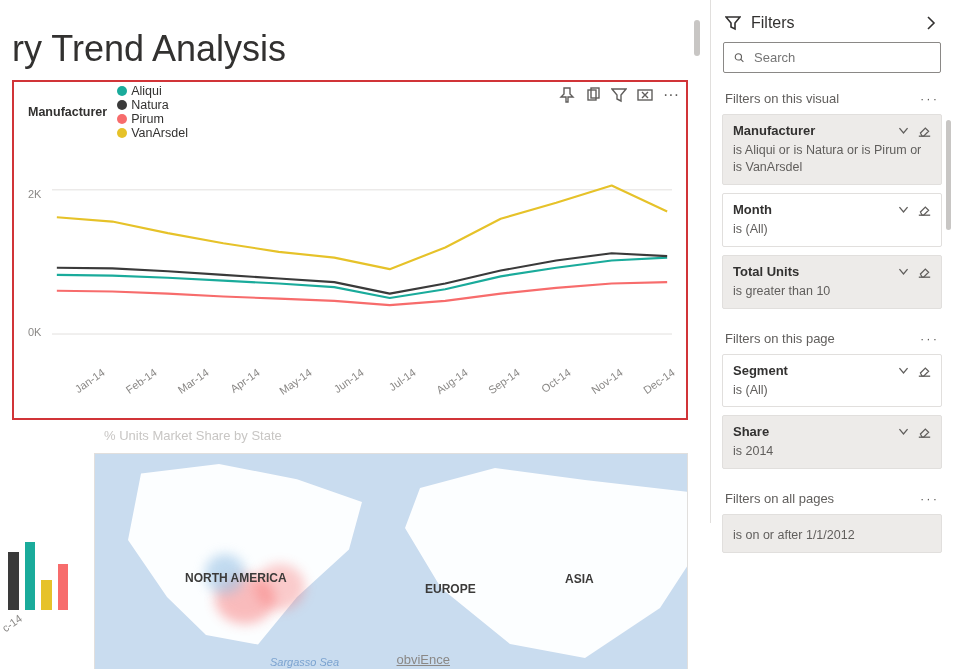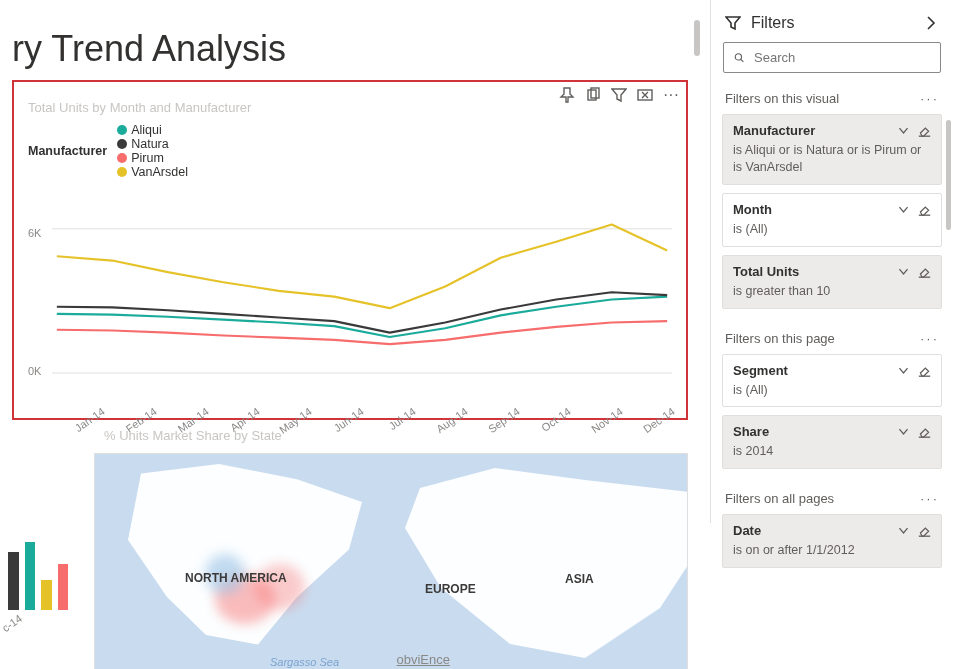--- a/index.html
+++ b/index.html
@@ -90,21 +90,20 @@
         </div>
       <div class="tb-btn">
           <svg viewBox="0 0 16 16">
             <rect x="1" y="3" width="14" height="10"></rect>
             <path d="M5 5l6 6M11 5l-6 6"></path>
           </svg>
         </div>
       <div class="tb-btn" style="font-size:16px;color:#605e5c;line-height:8px;">···</div>
     </div>
 
-    <div class="chart-title">Total Units by Month and Manufacturer</div>
     <div class="legend-row">
       <span class="legend-label">Manufacturer</span>
       <span id="legend-items">
           <span class="legend-item">
             <span class="swatch" style="background: rgb(26, 171, 155);"></span>
             <span>Aliqui</span>
           </span>
           <span class="legend-item">
             <span class="swatch" style="background: rgb(58, 58, 58);"></span>
             <span>Natura</span>
@@ -115,21 +114,21 @@
           </span>
           <span class="legend-item">
             <span class="swatch" style="background: rgb(230, 194, 41);"></span>
             <span>VanArsdel</span>
           </span>
         </span>
     </div>
 
     <div class="chart-plot">
       <div class="y-tick" style="bottom:34px">0K</div>
-      <div class="y-tick" style="top:46px">6K</div>
+      <div class="y-tick" style="top:46px">2K</div>
       <svg class="plot-svg" id="plot-svg" viewBox="0 0 640 196" preserveAspectRatio="none">
           <line x1="0" x2="640" y1="192" y2="192" class="grid"></line>
           <line x1="0" x2="640" y1="43.19999999999999" y2="43.19999999999999" class="grid"></line>
           <polyline points="5,130.992 62.27272727272727,131.736 119.54545454545455,133.96800000000002 176.8181818181818,136.94400000000002 234.0909090909091,139.92 291.3636363636364,143.64 348.6363636363636,154.8 405.9090909090909,145.872 463.1818181818182,132.48 520.4545454545455,123.552 577.7272727272727,116.11200000000001 635,113.136" stroke="#1aab9b"></polyline>
           <polyline points="5,123.552 62.27272727272727,124.296 119.54545454545455,127.272 176.8181818181818,130.992 234.0909090909091,134.712 291.3636363636364,138.43200000000002 348.6363636363636,150.336 405.9090909090909,139.92 463.1818181818182,126.528 520.4545454545455,116.11200000000001 577.7272727272727,108.672 635,111.648" stroke="#3a3a3a"></polyline>
           <polyline points="5,147.36 62.27272727272727,148.10399999999998 119.54545454545455,150.336 176.8181818181818,153.312 234.0909090909091,155.54399999999998 291.3636363636364,157.776 348.6363636363636,162.24 405.9090909090909,157.776 463.1818181818182,150.336 520.4545454545455,144.38400000000001 577.7272727272727,139.92 635,138.43200000000002" stroke="#f76c6c"></polyline>
           <polyline points="5,71.472 62.27272727272727,75.936 119.54545454545455,87.83999999999999 176.8181818181818,98.256 234.0909090909091,107.184 291.3636363636364,113.136 348.6363636363636,125.04 405.9090909090909,102.72 463.1818181818182,72.96 520.4545454545455,56.59200000000001 577.7272727272727,38.73600000000002 635,65.52" stroke="#e6c229"></polyline>
         </svg>
       <div class="x-axis" id="x-axis">
           <div class="x-tick">Jan-14</div>
@@ -286,30 +285,18 @@
       <div class="fc-desc">is 2014</div>
       </div>
     </div>
 
   <div class="section-hdr" style="margin-top:10px;">
     <span>Filters on all pages</span>
     <span class="more">···</span>
   </div>
   <div id="cards-all">
       <div class="filter-card active">
-      <div class="fc-top">
-        <span class="fc-name">Date</span>
-        <span class="fc-icons">
-          <svg viewBox="0 0 16 16">
-              <path d="M3 5l5 6 5-6"></path>
-            </svg>
-          <svg viewBox="0 0 16 16">
-              <path d="M3 11l6-6 4 4-6 6H5z"></path>
-              <path d="M1 15h14"></path>
-            </svg>
-        </span>
-      </div>
       <div class="fc-desc">is on or after 1/1/2012</div>
       </div>
     </div>
 
   <div class="scroll"></div>
 </div>
 
 </body></html>

